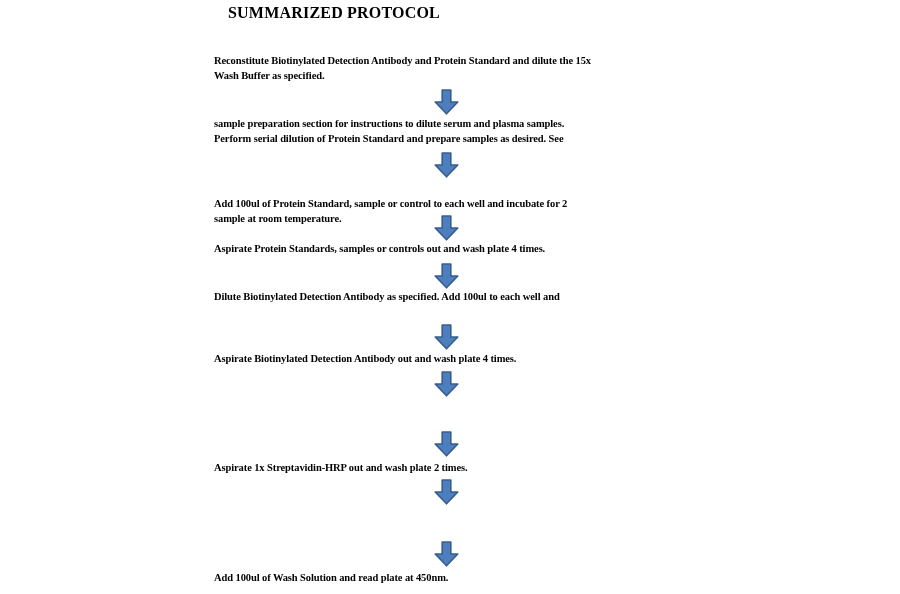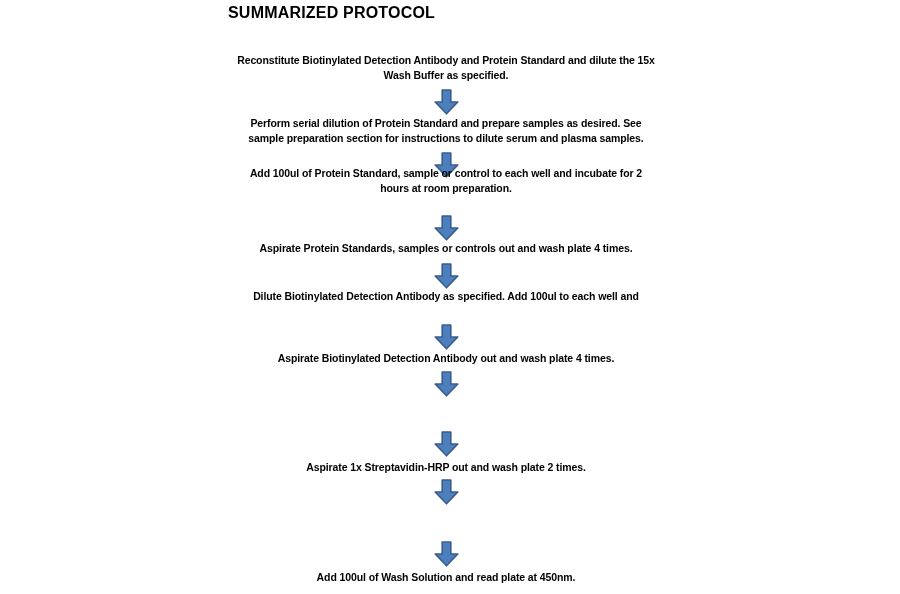--- a/index.html
+++ b/index.html
@@ -2,21 +2,21 @@
 <html><head>
 <meta charset="utf-8">
 <style>
   html, body { margin: 0; padding: 0; }
   body { background: #ffffff; }
   .canvas {
     position: relative;
     width: 820px;
     height: 594px;
     background: #ffffff;
-    font-family: Liberation Sans, sans-serif;
+    font-family: Liberation Serif, serif;
     overflow: hidden;
   }
   .page-title {
     position: absolute;
     left: 228px;
     top: 4px;
     font-size: 16px;
     font-weight: bold;
     color: #000000;
     letter-spacing: 0.2px;
@@ -26,21 +26,21 @@
     position: absolute;
     left: 214px;
     top: 0;
     width: 464px;
     height: 594px;
   }
   .step {
     position: absolute;
     left: 0;
     width: 100%;
-    text-align: center;
+    text-align: left;
     font-size: 10.5px;
     font-weight: bold;
     line-height: 15px;
     letter-spacing: -0.1px;
     color: #000000;
   }
   .arrow {
     position: absolute;
     left: 50%;
     margin-left: -12px;
@@ -61,31 +61,31 @@
     <div class="step" style="top:53px">
       <div>Reconstitute Biotinylated Detection Antibody and Protein Standard and dilute the 15x</div>
       <div>Wash Buffer as specified.</div>
     </div>
 
     <svg class="arrow" style="top:89px" viewBox="0 0 25 26">
       <path d="M8.2 1 L16.8 1 L16.8 13 L23.8 13 L12.5 24.8 L1.2 13 L8.2 13 Z" stroke-width="1.6" stroke-linejoin="round" fill="#4D7EBD" stroke="#385D8A"></path>
     </svg>
 
     <div class="step" style="top:116px">
+      <div>sample preparation section for instructions to dilute serum and plasma samples.</div>
       <div>Perform serial dilution of Protein Standard and prepare samples as desired. See</div>
-      <div>sample preparation section for instructions to dilute serum and plasma samples.</div>
     </div>
 
     <svg class="arrow" style="top:152px" viewBox="0 0 25 26">
       <path d="M8.2 1 L16.8 1 L16.8 13 L23.8 13 L12.5 24.8 L1.2 13 L8.2 13 Z" stroke-width="1.6" stroke-linejoin="round" fill="#4D7EBD" stroke="#385D8A"></path>
     </svg>
 
-    <div class="step" style="top:166px">
+    <div class="step" style="top:196px">
       <div>Add 100ul of Protein Standard, sample or control to each well and incubate for 2</div>
-      <div>hours at room preparation.</div>
+      <div>sample at room temperature.</div>
     </div>
 
     <svg class="arrow" style="top:215px" viewBox="0 0 25 26">
       <path d="M8.2 1 L16.8 1 L16.8 13 L23.8 13 L12.5 24.8 L1.2 13 L8.2 13 Z" stroke-width="1.6" stroke-linejoin="round" fill="#4D7EBD" stroke="#385D8A"></path>
     </svg>
 
     <div class="step" style="top:241px">
       <div>Aspirate Protein Standards, samples or controls out and wash plate 4 times.</div>
     </div>
 

